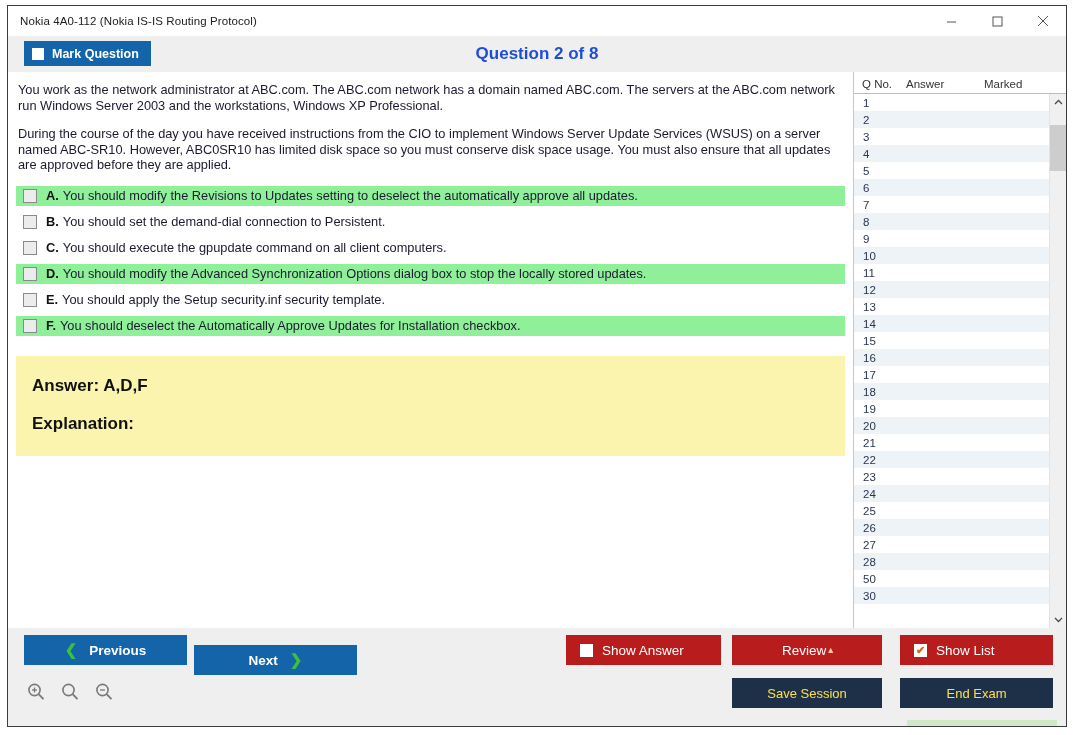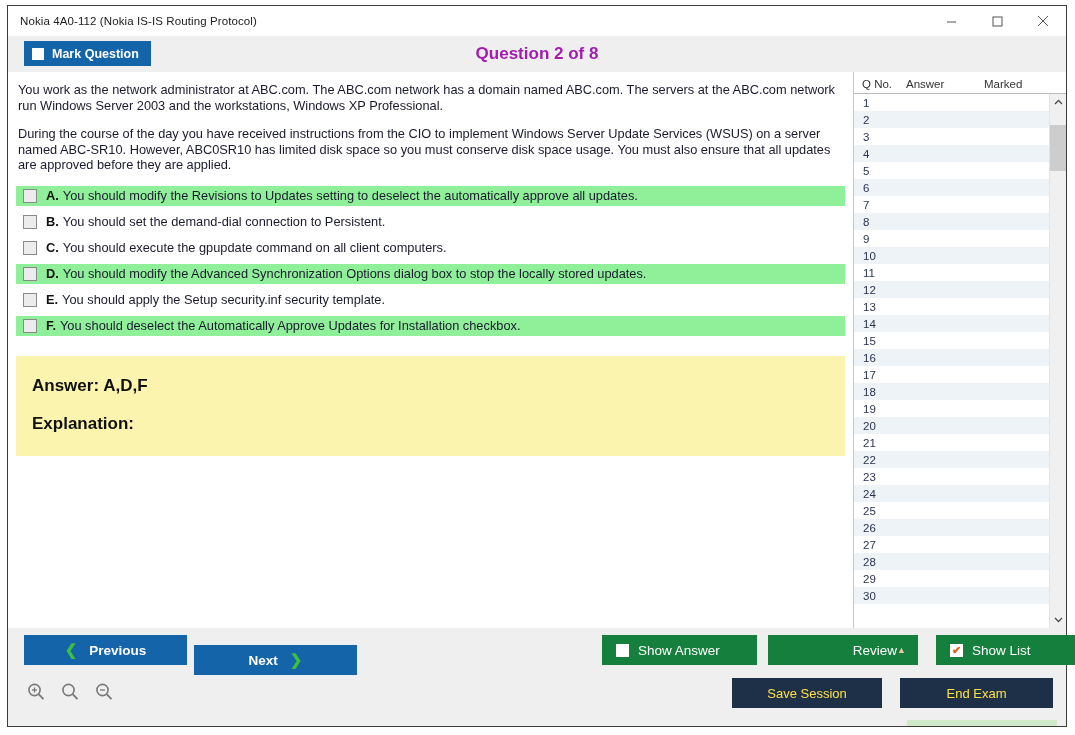--- a/index.html
+++ b/index.html
@@ -68,21 +68,21 @@
     width: 12px; height: 12px;
     background: #ffffff;
     margin-right: 8px;
     display: inline-block;
   }
   .question-title {
     position: absolute;
     left: 0; right: 0;
     text-align: center;
     font-size: 17px; font-weight: bold;
-    color: #a21caf;
+    color: #1d4ed8;
     pointer-events: none;
   }
   
   .bodysplit {
     flex: 1;
     display: flex;
     min-height: 0;
     background: #ffffff;
   }
   .mainpane {
@@ -200,24 +200,23 @@
     cursor: pointer;
     display: flex; align-items: center;
   }
   .blue {
     background: #1464aa; color: #ffffff;
     font-size: 13.5px; font-weight: bold;
     height: 30px;
     justify-content: center;
   }
   .orange {
-    background: #15803d; color: #ffffff;
+    background: #b91c1c; color: #ffffff;
     font-size: 13.5px;
     height: 30px;
-    margin-left: 36px;
   }
   .navy {
     background: #1e3048; color: #fde047;
     font-size: 13px; height: 30px;
     justify-content: center;
   }
   .chev { color: #3cc13c; font-size: 15px; font-weight: bold; }
   .wbox {
     width: 13px; height: 13px; background: #ffffff;
     display: inline-flex; align-items: center; justify-content: center;
@@ -463,21 +462,21 @@
                 <div class="c1">27</div>
                 <div class="c2"></div>
                 <div class="c3"></div>
               </div>
               <div class="row alt">
                 <div class="c1">28</div>
                 <div class="c2"></div>
                 <div class="c3"></div>
               </div>
               <div class="row">
-                <div class="c1">29</div>
+                <div class="c1">50</div>
                 <div class="c2"></div>
                 <div class="c3"></div>
               </div>
               <div class="row alt">
                 <div class="c1">30</div>
                 <div class="c2"></div>
                 <div class="c3"></div>
               </div>
             </div>
           <div class="vscroll">
@@ -507,21 +506,21 @@
       <button class="btn blue" style="left:186px; top:17px; width:163px;">
         <span>Next</span>
         <span class="chev" style="margin-left:12px;">❯</span>
       </button>
 
       <button class="btn orange" style="left:558px; top:7px; width:155px; padding-left:14px;">
         <span class="wbox"></span>
         <span>Show Answer</span>
       </button>
 
-      <button class="btn orange" style="left:724px; top:7px; width:150px; padding-left:15px; justify-content:flex-end; padding-right:12px;">
+      <button class="btn orange" style="left:724px; top:7px; width:150px; padding-left:15px; justify-content:center; padding-right:12px;">
         <span>Review</span>
         <span style="font-size:9px; color:#f3c3a0;">▲</span>
       </button>
 
       <button class="btn orange" style="left:892px; top:7px; width:153px; padding-left:14px;">
         <span class="wbox">✔</span>
         <span>Show List</span>
       </button>
 
       <button class="btn navy" style="left:724px; top:50px; width:150px;">

